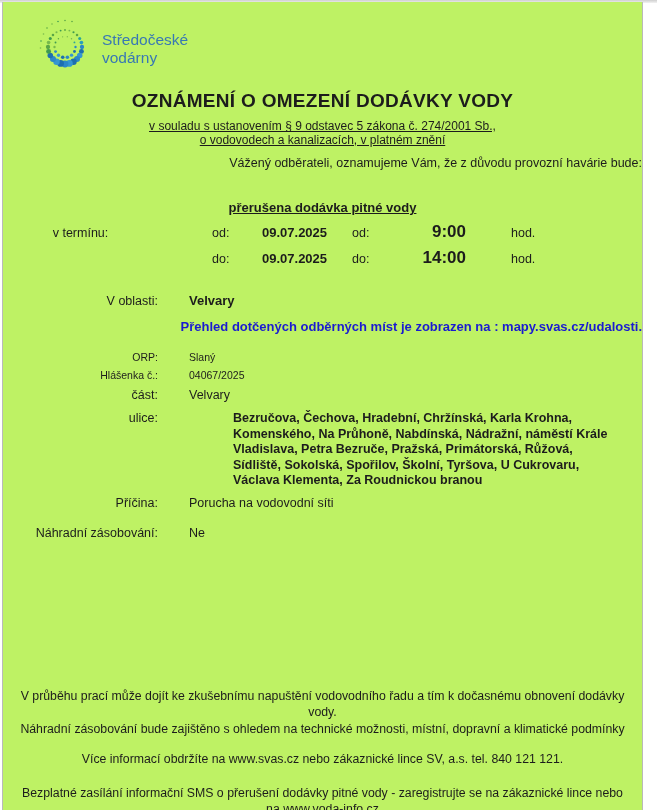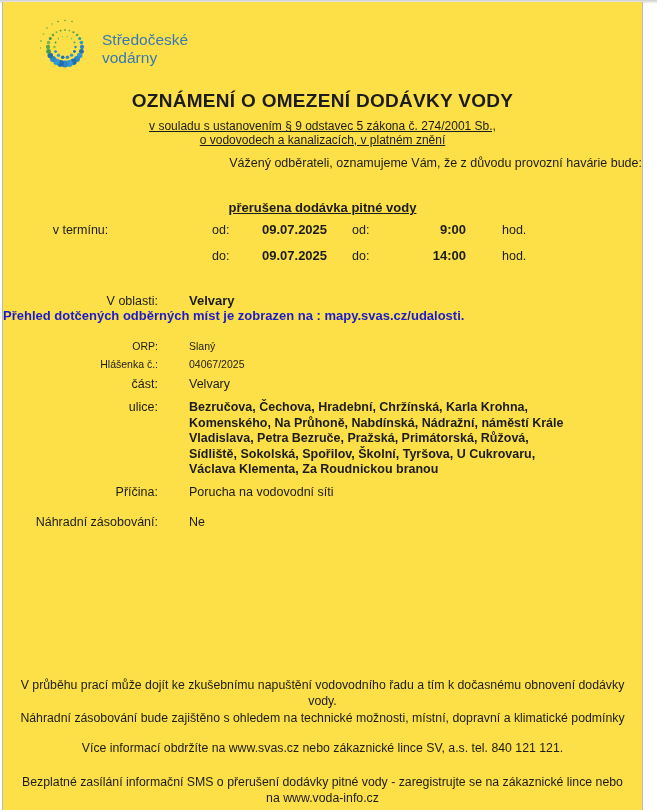--- a/index.html
+++ b/index.html
@@ -5,21 +5,21 @@
   html,body { margin:0; padding:0; }
   body {
     width:657px; height:810px; background:#ffffff;
     font-family:"Liberation Sans","DejaVu Sans",sans-serif;
     color:#1c1c1c; position:relative; overflow:hidden;
   }
   .top-edge { position:absolute; left:0; top:0; width:657px; height:3px;
     background:linear-gradient(#cfcfcf,#f2f2f2); }
   .page {
     position:absolute; left:2px; top:2px; width:641px; height:808px;
-    box-sizing:border-box; background:#fde047;
+    box-sizing:border-box; background:#bef264;
     border-left:1px solid #b9b9b9; border-right:1px solid #b9b9b9;
   }
   
   .header { display:flex; justify-content:space-between; padding:17px 20px 0 34px; }
   .logo { display:flex; align-items:flex-start; }
   .logo svg { width:58px; height:56px; flex:none; }
   .logo-text { margin-top:12px; margin-left:7px; font-size:15.5px; line-height:18px; font-weight:500; }
   .company { text-align:right; font-size:12px; line-height:16.5px; padding-top:3px; }
   .company-name { font-weight:bold; font-size:12.5px; }
   
@@ -27,33 +27,33 @@
   .legal { text-align:center; font-size:12px; line-height:14px; margin-top:7px;text-decoration:underline; }
   .greeting { text-align:right; font-size:12.5px; margin-top:9px; }
   
   .interrupt-heading { text-align:center; font-size:13px; font-weight:bold; text-decoration:underline; margin-top:30px; }
   .date-grid { margin-top:7px; }
   .date-row { display:grid; grid-template-columns:155px 100px 86px 60px 62px 90px; align-items:baseline; height:26px; font-size:12.5px; }
   .dg-term { text-align:center; }
   .dg-od { padding-left:54px; }
   .dg-date { font-weight:bold; font-size:13px; padding-left:4px; }
   .dg-od2 { padding-left:8px; }
-  .dg-time { font-weight:bold; font-size:13px; text-align:right; }
-  .dg-hod { padding-left:36px; }
+  .dg-time { font-weight:bold; font-size:17px; text-align:right; }
+  .dg-hod { padding-left:45px; }
   
   .detail-row { display:flex; align-items:baseline; font-size:12.5px; }
   .dl { width:155px; text-align:right; flex:none; }
   .dv { margin-left:31px; }
   .row-area { margin-top:19px; }
   .row-area .dv { font-weight:bold; font-size:13px; }
-  .map-notice { text-align:left; font-size:13px; font-weight:bold; }
+  .map-notice { text-align:right; margin-top:11px; font-size:13px; font-weight:bold; }
   .row-small { font-size:10.5px; height:18px; align-items:center; }
   .row-orp { margin-top:14px; }
   .row-part { margin-top:4px; height:20px; }
-  .row-streets { margin-top:3px; }
+  .row-streets { margin-top:3px;gap:44px; }
   .row-streets .dv { font-weight:bold; width:378px; line-height:15.6px; }
   .row-cause { margin-top:7px; }
   .row-supply { margin-top:16px; }
   
   .footer { margin-top:148px; text-align:center; font-size:12.3px; line-height:16.5px; }
   .f-para { max-width:608px; margin:0 auto; }
   .gap14 { margin-top:14px; }
   .gap16 { margin-top:17px; }
 </style>
 </head>

